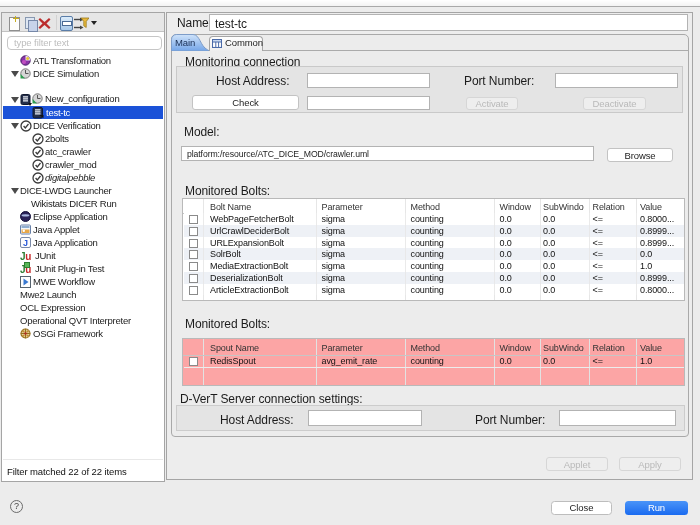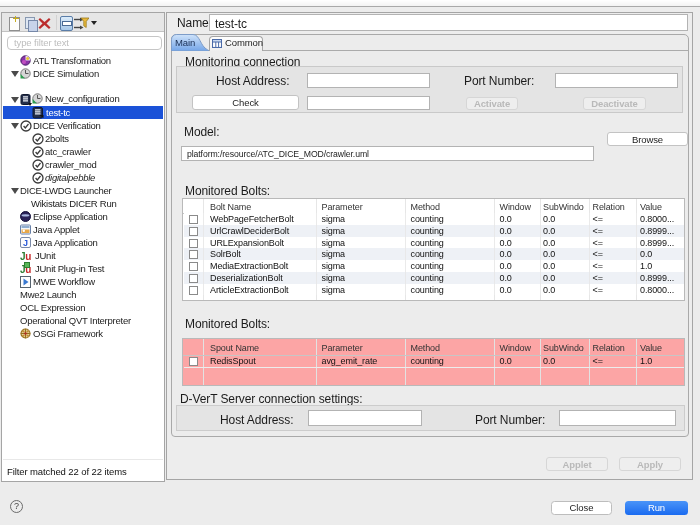--- a/index.html
+++ b/index.html
@@ -2,21 +2,21 @@
 <html><head><meta charset="utf-8"><style>
 html,body{margin:0;padding:0;}
 #app{position:relative;width:700px;height:525px;background:#ececec;overflow:hidden;
   font-family:"Liberation Sans",sans-serif;font-size:9.5px;color:#1c1c1c;letter-spacing:-0.1px;}
 .abs{position:absolute;}
 .lbl{position:absolute;font-size:12px;color:#1c1c1c;white-space:nowrap;}
 .fld{position:absolute;background:#fff;border:1px solid #b3b3b3;box-sizing:border-box;}
 .btn{position:absolute;background:#fff;border:1px solid #c3c3c3;border-radius:3px;
   box-sizing:border-box;text-align:center;font-size:9.5px;color:#1c1c1c;}
 .dbtn{position:absolute;background:#eeeeee;border:1px solid #d6d6d6;border-radius:3px;
-  box-sizing:border-box;text-align:center;font-size:9.5px;color:#b9b9b9;font-weight:bold;}
+  box-sizing:border-box;text-align:center;font-size:9.5px;color:#b9b9b9;}
 .trow{position:absolute;left:3px;width:160px;height:13px;line-height:13px;white-space:nowrap;font-size:9.5px;letter-spacing:-0.25px;}
 .ticon{position:absolute;top:1px;}
 .arrow{position:absolute;width:0;height:0;border-left:4px solid transparent;
   border-right:4px solid transparent;border-top:6px solid #4a4a4a;top:4px;}
 </style></head><body>
 <div id="app">
 
 <div class="abs" style="left:0;top:0;width:700px;height:6px;background:linear-gradient(#ffffff,#f3f3f3);"></div>
 <div class="abs" style="left:0;top:6px;width:700px;height:1px;background:#a9a9a9;"></div>
 
@@ -240,21 +240,21 @@
 <div class="lbl" style="left:464px;top:74px;">Port Number:</div>
 <div class="fld" style="left:555px;top:73px;width:123px;height:15px;"></div>
 <div class="btn" style="left:192px;top:95px;width:107px;height:15px;line-height:14px;">Check</div>
 <div class="fld" style="left:307px;top:96px;width:123px;height:14px;"></div>
 <div class="dbtn" style="left:466px;top:97px;width:52px;height:13px;line-height:12px;">Activate</div>
 <div class="dbtn" style="left:583px;top:97px;width:63px;height:13px;line-height:12px;">Deactivate</div>
 
 <div class="lbl" style="left:184px;top:125px;">Model:</div>
 <div class="fld" style="left:181px;top:146px;width:413px;height:15px;"></div>
 <div class="lbl" style="left:187px;top:149px;font-size:8.7px;">platform:/resource/ATC_DICE_MOD/crawler.uml</div>
-<div class="btn" style="left:607px;top:132px;width:81px;height:14px;line-height:13px;">Browse</div>
+<div class="btn" style="left:607px;top:148px;width:66px;height:14px;line-height:13px;">Browse</div>
 
 <div class="lbl" style="left:185px;top:184px;">Monitored Bolts:</div>
 <div class="abs" style="left:182px;top:198px;width:503px;height:103px;background:#fff;border:1px solid #b9b9b9;box-sizing:border-box;font-size:9px;letter-spacing:-0.1px;">
 <div class="abs" style="left:20px;top:0;width:1px;height:101px;background:#e2e2e2;"></div>
 <div class="abs" style="left:133px;top:0;width:1px;height:101px;background:#e2e2e2;"></div>
 <div class="abs" style="left:222px;top:0;width:1px;height:101px;background:#e2e2e2;"></div>
 <div class="abs" style="left:311px;top:0;width:1px;height:101px;background:#e2e2e2;"></div>
 <div class="abs" style="left:356.5px;top:0;width:1px;height:101px;background:#e2e2e2;"></div>
 <div class="abs" style="left:406px;top:0;width:1px;height:101px;background:#e2e2e2;"></div>
 <div class="abs" style="left:453px;top:0;width:1px;height:101px;background:#e2e2e2;"></div>

